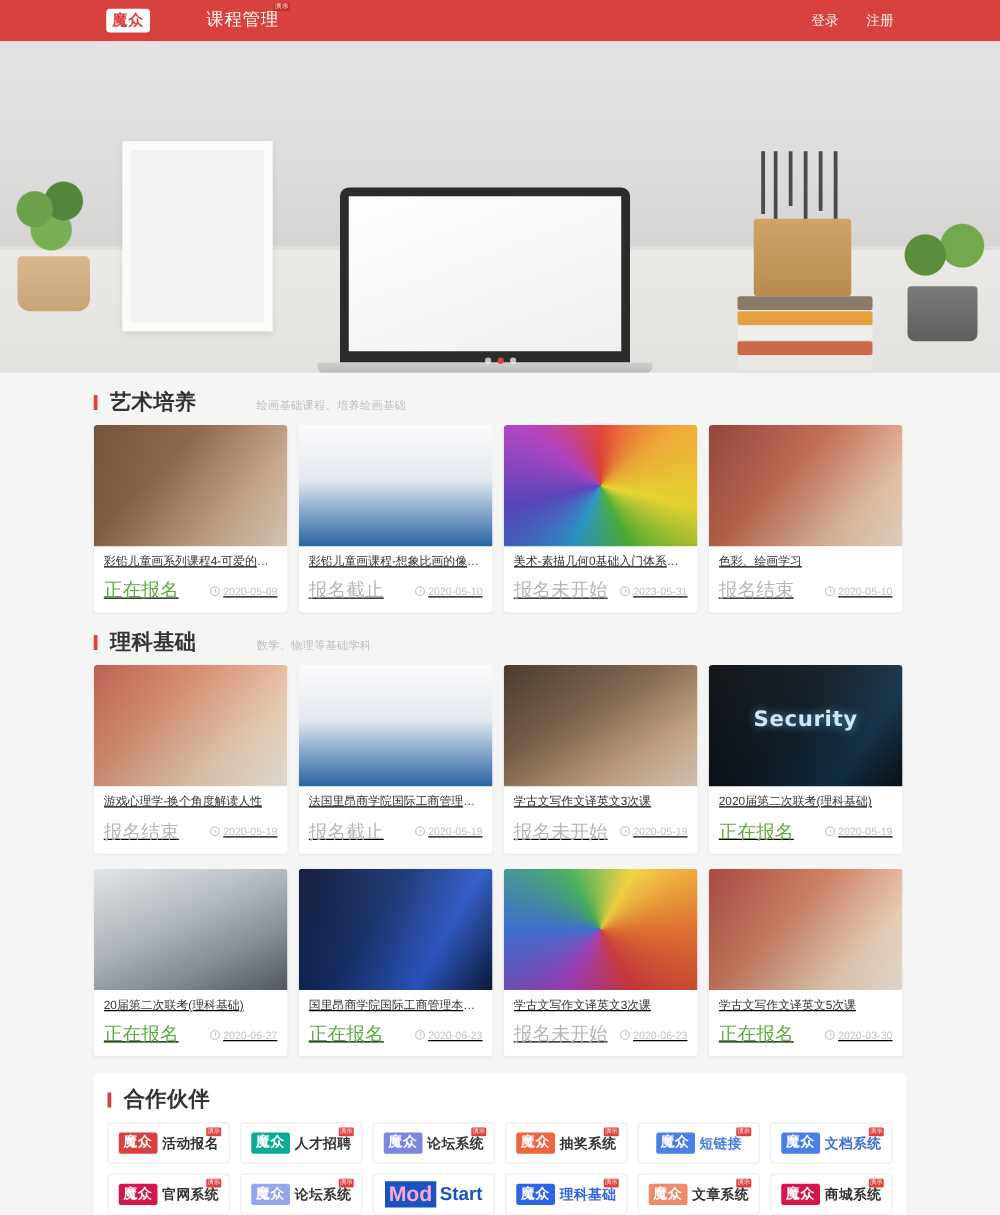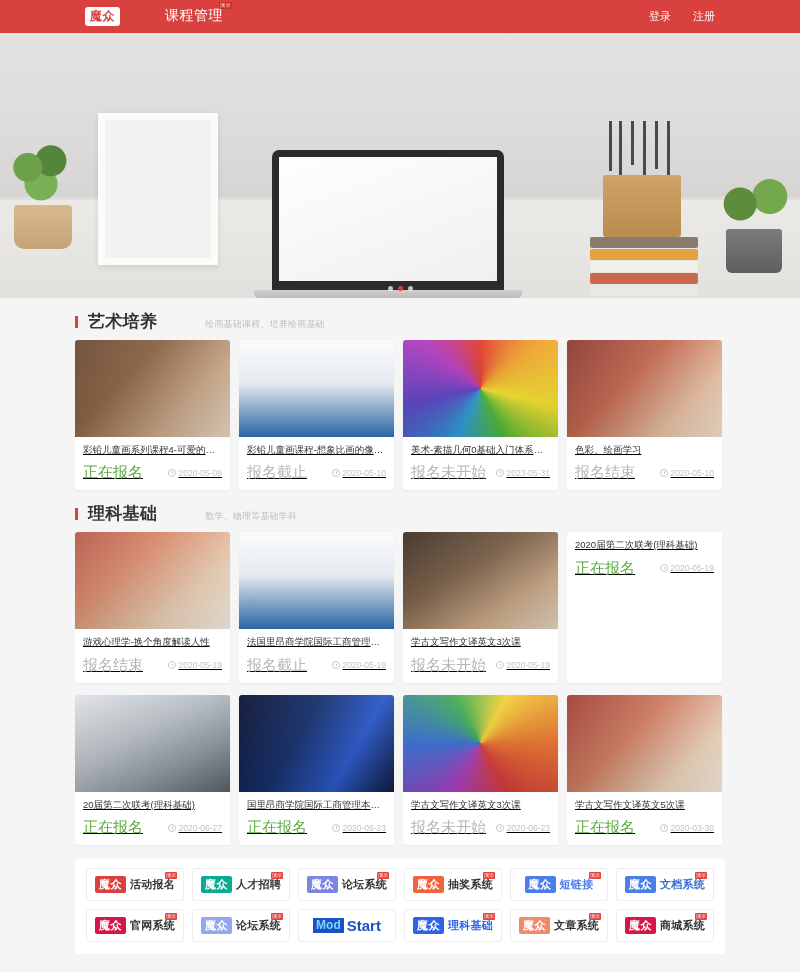--- a/index.html
+++ b/index.html
@@ -240,21 +240,21 @@
     padding: 2px 4px; border-radius: 2px; line-height: 1.15;
     letter-spacing: 0.5px;
   }
   .p-name { font-size: 11px; font-weight: bold; color: #333; letter-spacing: 0.3px; }
   .p-sup {
     position: absolute; font-size: 5px; color: #fff; background: #e0413f;
     border-radius: 1px; padding: 0 1px; line-height: 1.4; top: 3px;
   }
   .p-modstart { display: flex; align-items: center; }
   .p-mod {
-    background: #1a52c4; color: #7dd3fc; font-size: 12px; font-weight: bold;
+    background: #1a52c4; color: #f9a8d4; font-size: 17px; font-weight: bold;
     padding: 0 3px; line-height: 1.25; font-family: "Liberation Sans", sans-serif;
   }
   .p-start {
     color: #1a52c4; font-size: 15px; font-weight: bold; padding-left: 3px;
     font-family: "Liberation Sans", sans-serif;
   }
 </style>
 </head>
 <body>
 
@@ -421,20 +421,24 @@
               <div class="card-meta">
                 <span class="card-status status-muted">报名未开始</span>
                 <span class="card-date">
                   <span class="clock"></span>
                   <span>2020-05-19</span>
                 </span>
               </div>
             </div>
           </div>
           <div class="card">
+            <div class="card-thumb th-security">
+              <div class="th-overlay"></div>
+              <div class="th-label">Security</div>
+            </div>
             <div class="card-body">
               <div class="card-title">2020届第二次联考(理科基础)</div>
               <div class="card-meta">
                 <span class="card-status status-open">正在报名</span>
                 <span class="card-date">
                   <span class="clock"></span>
                   <span>2020-05-19</span>
                 </span>
               </div>
             </div>
@@ -501,20 +505,24 @@
                   <span>2020-03-30</span>
                 </span>
               </div>
             </div>
           </div>
         </div>
       </div>
     </div>
 
   <div class="partners">
+    <div class="section-head">
+      <span class="section-bar"></span>
+      <span class="section-title">合作伙伴</span>
+    </div>
     <div class="partner-grid" id="partner-host">
         <div class="partner">
           <span class="p-badge" style="background:#d8413f">魔众</span>
           <span class="p-name" style="">活动报名</span>
           <span class="p-sup" style="right:6px">演示</span>
         </div>
         <div class="partner">
           <span class="p-badge" style="background:#0bab93">魔众</span>
           <span class="p-name" style="">人才招聘</span>
           <span class="p-sup" style="right:6px">演示</span>

